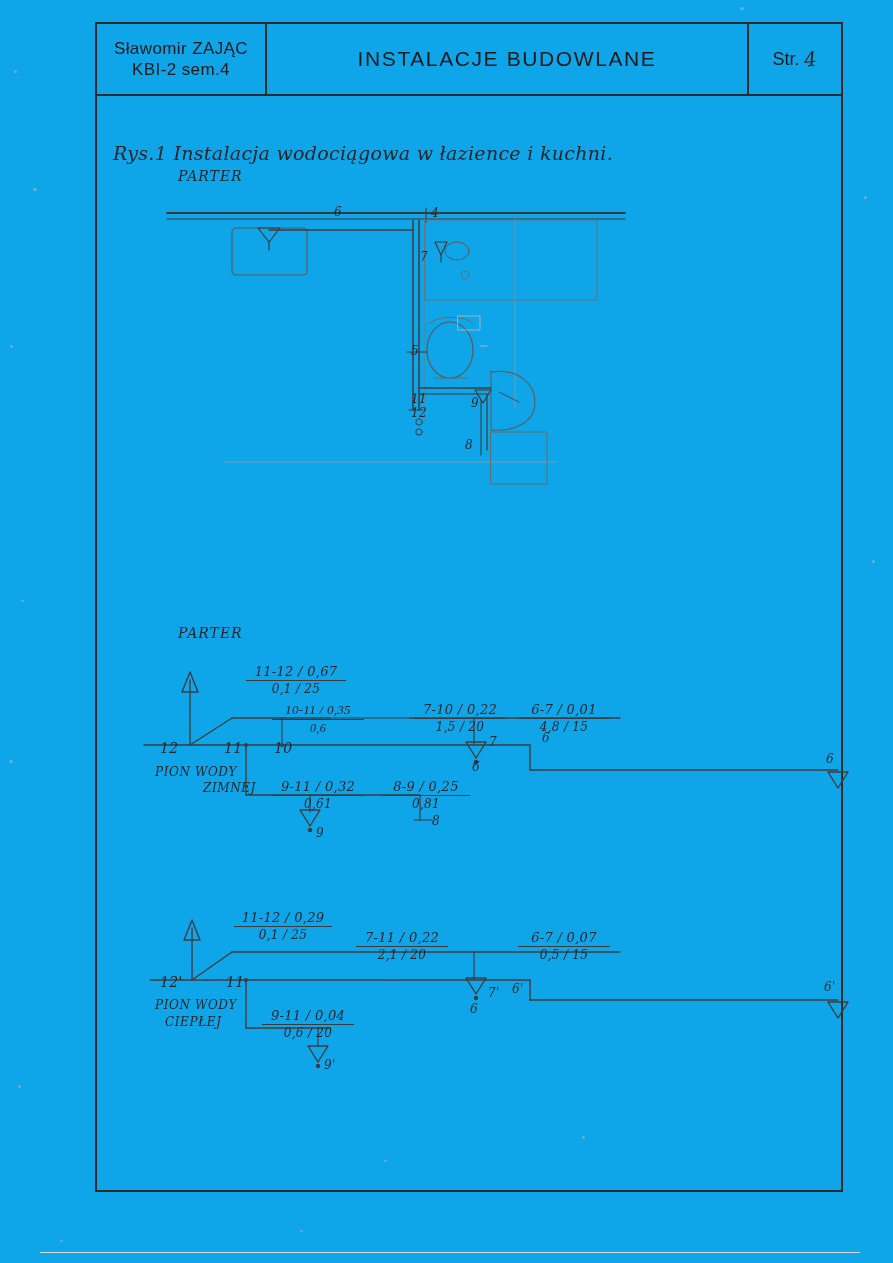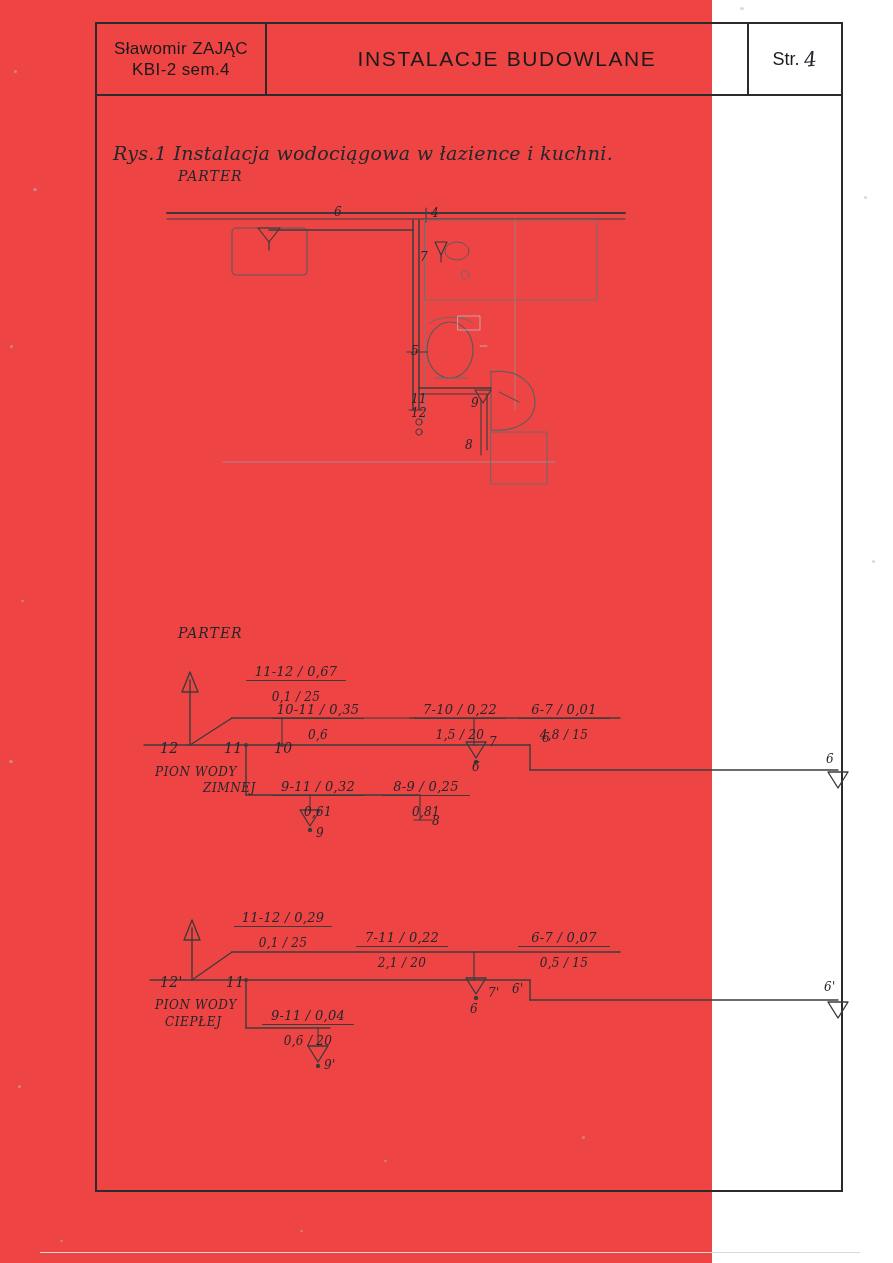--- a/index.html
+++ b/index.html
@@ -13,22 +13,22 @@
     position: relative;
     font-family: "Liberation Sans", sans-serif;
     color: #1a1a1a;
     overflow: hidden;
   }
 
   
   #sheet {
     position: absolute;
     left: 0; top: 0;
-    width: 712px; height: 1263px;
-    background: #ef4444;
+    width: 893px; height: 1263px;
+    background: #0ea5e9;
   }
 
   
   .speck {
     position: absolute;
     background: #b9b9b9;
     border-radius: 50%;
     opacity: .55;
   }
 
@@ -124,21 +124,21 @@
   }
   .frac .bar {
     display: block;
     height: 1px;
     background: #3c3c3c;
     margin: 1px 0 1px 0;
   }
   .frac .bot {
     display: block;
     font-size: 12px;
-    padding: 8px 3px;
+    padding: 0 3px;
   }
 
   svg.ink { position: absolute; overflow: visible; }
   svg.ink path, svg.ink line, svg.ink polyline, svg.ink ellipse, svg.ink circle, svg.ink rect {
     vector-effect: non-scaling-stroke;
   }
 </style>
 </head>
 <body>
 
@@ -283,21 +283,21 @@
       <circle cx="310" cy="830" r="2.2" fill="#3c3c3c" stroke="none"></circle>
       <circle cx="246" cy="745" r="2" fill="#3c3c3c" stroke="none"></circle>
       <circle cx="282" cy="745" r="2" fill="#3c3c3c" stroke="none"></circle>
     </svg>
 
     <div class="frac hw" style="left:246px;top:664px;width:100px;">
       <span class="top">11-12 / 0,67</span>
       <span class="bar"></span>
       <span class="bot">0,1 / 25</span>
     </div>
-    <div class="frac hw" style="left:272px;top:702px;width:92px;">
+    <div class="frac hw" style="left:272px;top:702px;width:92px;font-family:Liberation Serif, serif;">
       <span class="top">10-11 / 0,35</span>
       <span class="bar"></span>
       <span class="bot">0,6</span>
     </div>
     <div class="frac hw" style="left:414px;top:702px;width:92px;">
       <span class="top">7-10 / 0,22</span>
       <span class="bar"></span>
       <span class="bot">1,5 / 20</span>
     </div>
     <div class="frac hw" style="left:518px;top:702px;width:92px;">

